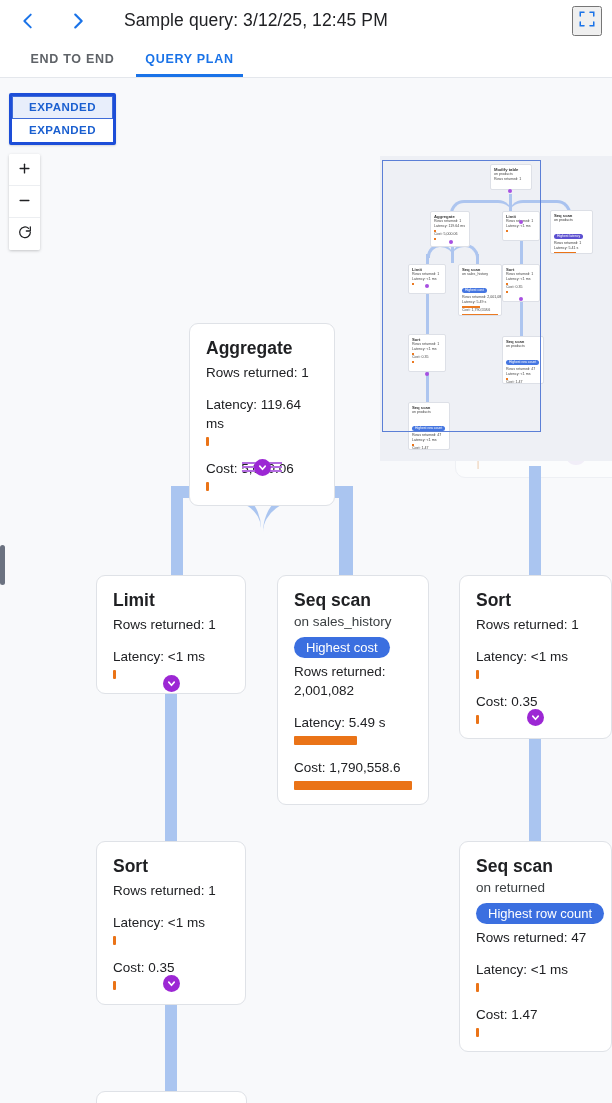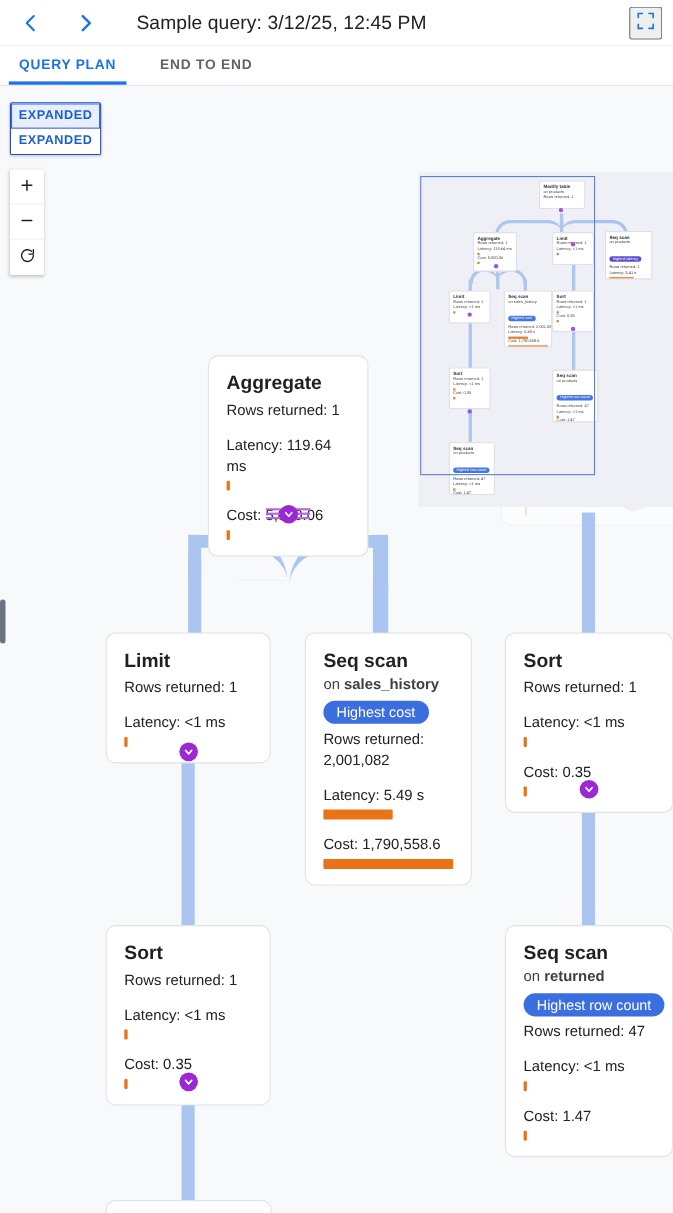--- a/index.html
+++ b/index.html
@@ -72,22 +72,22 @@
   .ghost-limit .g-r1 { top:54px; }
   .ghost-limit .g-r2 { top:96px; }
   .ghost-limit .g-r3 { top:128px; color:#f0d9c4; }
   .ghost-chev {
     position:absolute; left:565px; top:365px; width:22px; height:22px; border-radius:50%;
     background:#f1eef8; display:flex; align-items:center; justify-content:center; color:#e3ddee;
   }
 
   
   .mode-group {
-    position:absolute; left:9px; top:93px; width:83px;
-    background:#fff; border:1px solid #1d4ed8; border-radius:2px;
+    position:absolute; left:9px; top:93px; width:107px;
+    background:#fff; border:3px solid #1d4ed8; border-radius:2px;
     box-shadow:0 1px 2px rgba(60,64,67,.18);
     overflow:hidden;
   }
   .mode-btn {
     display:block; width:100%; height:23px; line-height:23px; text-align:center;
     font-size:11.5px; font-weight:700; letter-spacing:.5px; color:#1a5fd0;
     background:#fff; border:none; cursor:pointer;
     font-family:"Liberation Sans", sans-serif;
   }
   .mode-btn.selected { background:#e8eefb; outline:1px solid #3f6bd8; outline-offset:-1px; position:relative; z-index:1;}
@@ -145,21 +145,21 @@
   .chev svg { display:block; }
   .chev-lines { position:absolute; z-index:4; }
   .chev-lines i { display:block; height:1.5px; background:#b36ce0; margin-bottom:2.5px; }
 
   .node {
     position:absolute; background:#fff; border:1px solid #dfe2e7; border-radius:9px;
     padding:13px 16px 14px 16px; z-index:3;
   }
   .node .n-title { font-size:17.5px; font-weight:700; color:#1f2023; line-height:22px; }
   .node .n-on { font-size:13.5px; color:#3c4043; line-height:20px; margin-top:1px; }
-  .node .n-on b { font-weight:700; }
+  .node .n-on b { font-weight:400; }
   .node .n-badge {
     display:inline-block; margin-top:5px; background:#3b6fe0; color:#fff;
     font-size:13px; line-height:19px; padding:1px 12px; border-radius:11px; white-space:nowrap;
   }
   .node .n-row { font-size:13.5px; color:#202124; line-height:19px; }
   .node .n-rows { margin-top:4px; }
   .node .n-metric { margin-top:13px; }
   .node .n-bar { height:9px; background:#ea7317; margin-top:4px; border-radius:1px; }
   .node .n-bar.min { width:3px; }
 
@@ -198,22 +198,22 @@
           <polyline points="3 8 3 3 8 3"></polyline>
             <polyline points="16 3 21 3 21 8"></polyline>
           <polyline points="21 16 21 21 16 21"></polyline>
             <polyline points="8 21 3 21 3 16"></polyline>
         </svg>
       </span>
     </button>
   </div>
 
   <div class="tabbar">
+    <button class="tab tab-e2e">END TO END</button>
     <button class="tab active tab-qp">QUERY PLAN</button>
-    <button class="tab tab-e2e">END TO END</button>
   </div>
 
   <div class="canvas">
 
     <div class="ghost-root">
       <div class="g-title">Modify table</div>
       <div class="g-sub">on products</div>
       <div class="g-sub">Rows returned:</div>
     </div>
 

